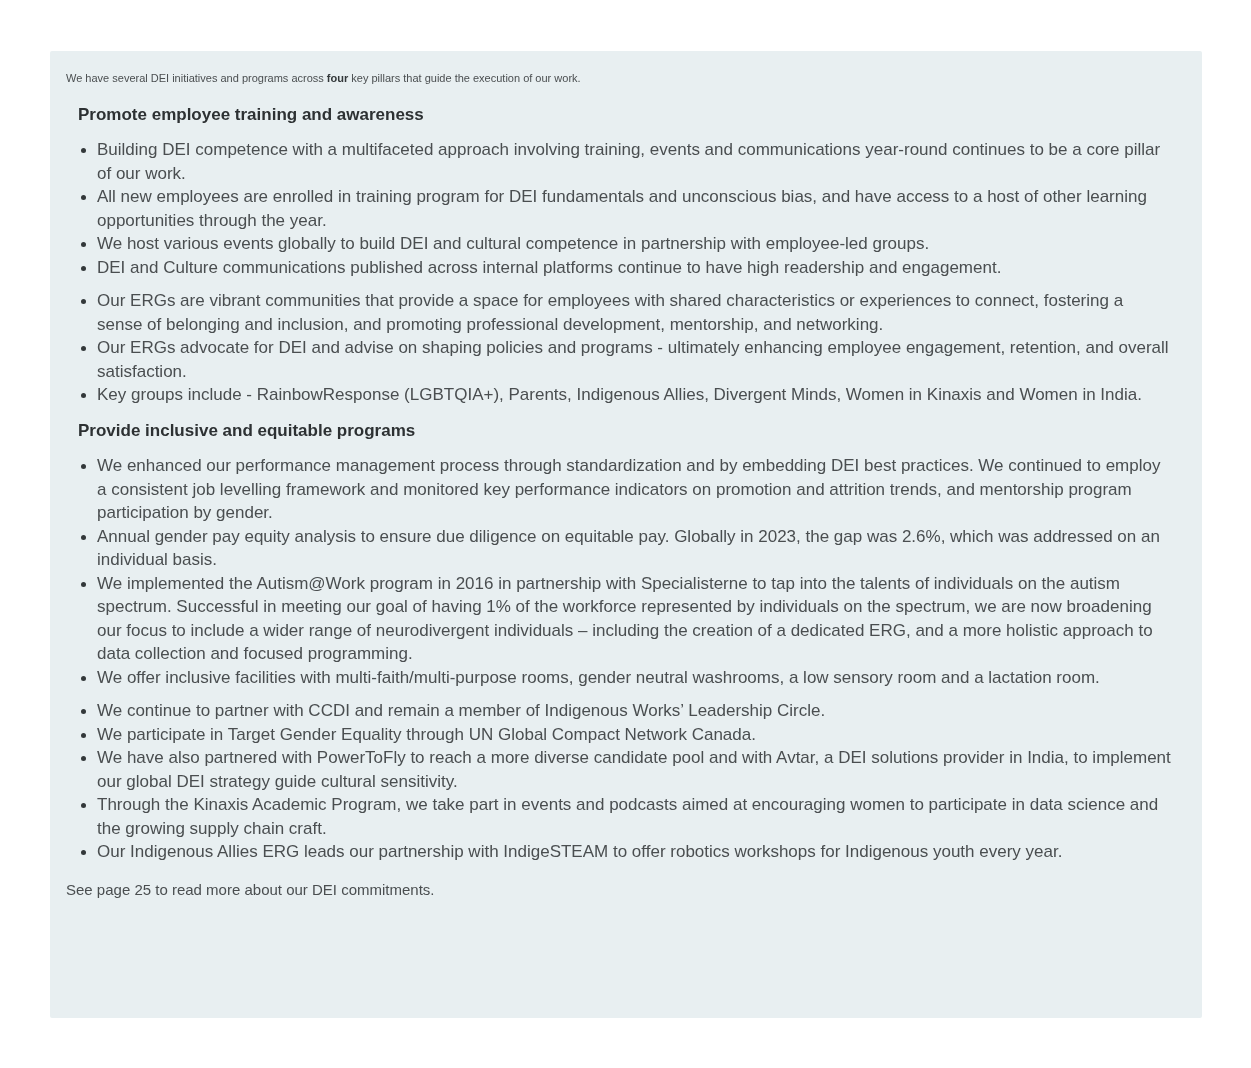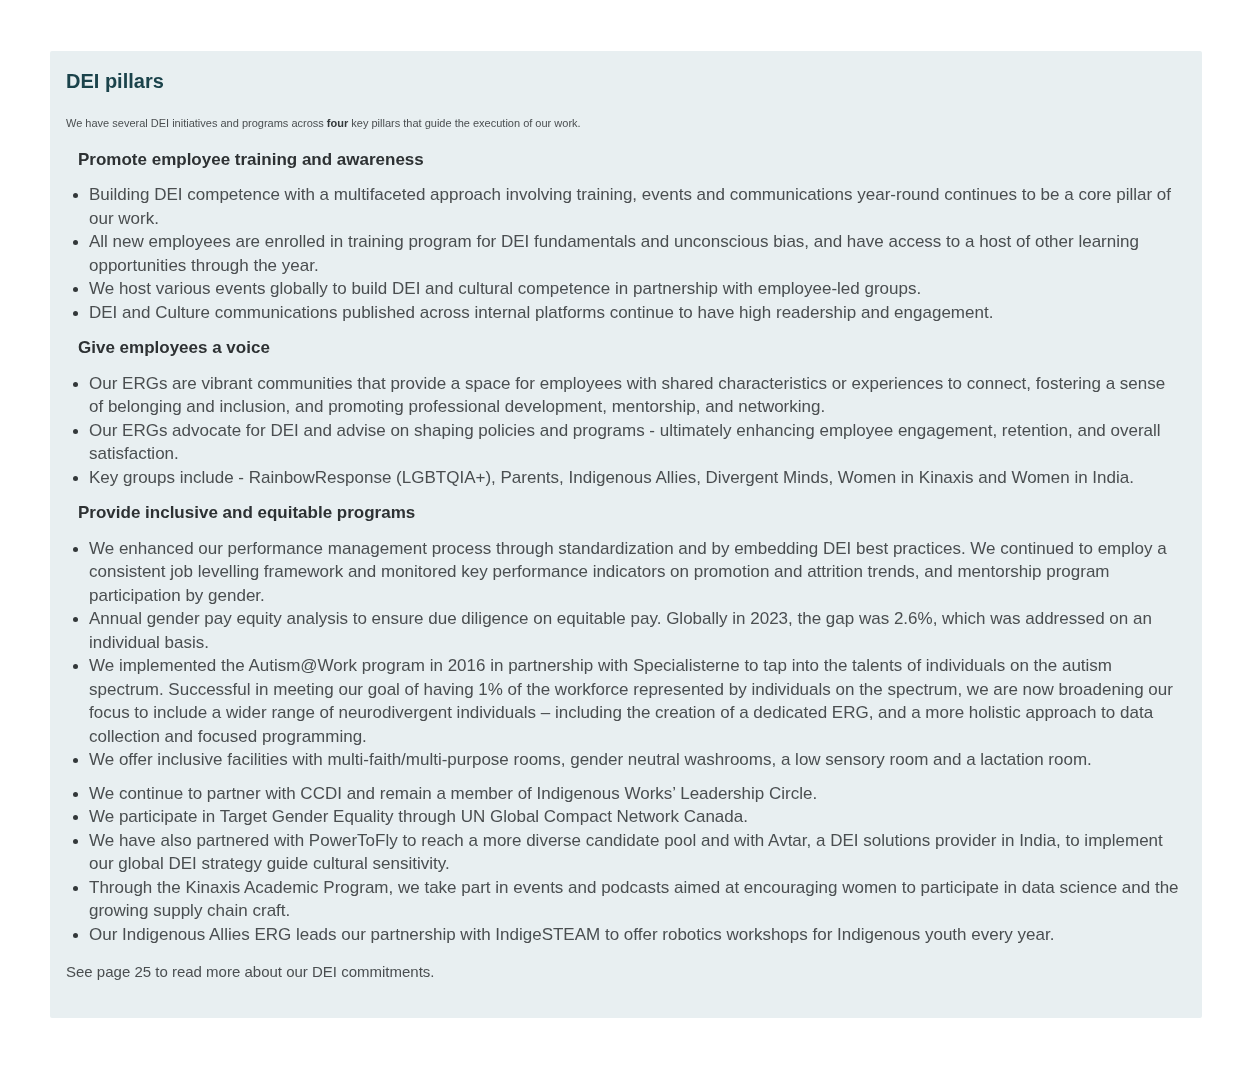--- a/index.html
+++ b/index.html
@@ -44,21 +44,21 @@
   }
   .pillar { margin-top: 10px; }
   .section-heading {
     margin: 12px;
     font-size: 17px;
     line-height: 23.5px;
     font-weight: 700;
     color: var(--section-heading-color, #2d3133);
   }
   ul.bullets {
-    margin: 0;
+    margin: 8px;
     padding: 0 0 0 23px;
     list-style: disc outside;
   }
   ul.bullets li {
     font-size: 17px;
     line-height: 23.5px;
     color: var(--body-text-color, #4a4e50);
   }
   ul.bullets li::marker {
     color: var(--bullet-color, #33383a);
@@ -68,34 +68,32 @@
     margin: 14px 0 0 0;
     font-size: 15px;
     line-height: 23.5px;
     color: var(--body-text-color, #4a4e50);
   }
 </style>
 </head>
 <body>
 
 <div class="card">
-  <h2 class="title">DEI pillars</h2>
   <p class="intro"><span>We have several DEI initiatives and programs across </span><strong>four</strong><span> key pillars that guide the execution of our work.</span></p>
   <div id="sections">
       <section class="pillar">
         <h3 class="section-heading">Promote employee training and awareness</h3>
         <ul class="bullets">
           <li>Building DEI competence with a multifaceted approach involving training, events and communications year-round continues to be a core pillar of our work.</li>
           <li>All new employees are enrolled in training program for DEI fundamentals and unconscious bias, and have access to a host of other learning opportunities through the year.</li>
           <li>We host various events globally to build DEI and cultural competence in partnership with employee-led groups.</li>
           <li>DEI and Culture communications published across internal platforms continue to have high readership and engagement.</li>
         </ul>
       </section>
       <section class="pillar">
-        <h3 class="section-heading">Give employees a voice</h3>
         <ul class="bullets">
           <li>Our ERGs are vibrant communities that provide a space for employees with shared characteristics or experiences to connect, fostering a sense of belonging and inclusion, and promoting professional development, mentorship, and networking.</li>
           <li>Our ERGs advocate for DEI and advise on shaping policies and programs - ultimately enhancing employee engagement, retention, and overall satisfaction.</li>
           <li>Key groups include - RainbowResponse (LGBTQIA+), Parents, Indigenous Allies, Divergent Minds, Women in Kinaxis and Women in India.</li>
         </ul>
       </section>
       <section class="pillar">
         <h3 class="section-heading">Provide inclusive and equitable programs</h3>
         <ul class="bullets">
           <li>We enhanced our performance management process through standardization and by embedding DEI best practices. We continued to employ a consistent job levelling framework and monitored key performance indicators on promotion and attrition trends, and mentorship program participation by gender.</li>

